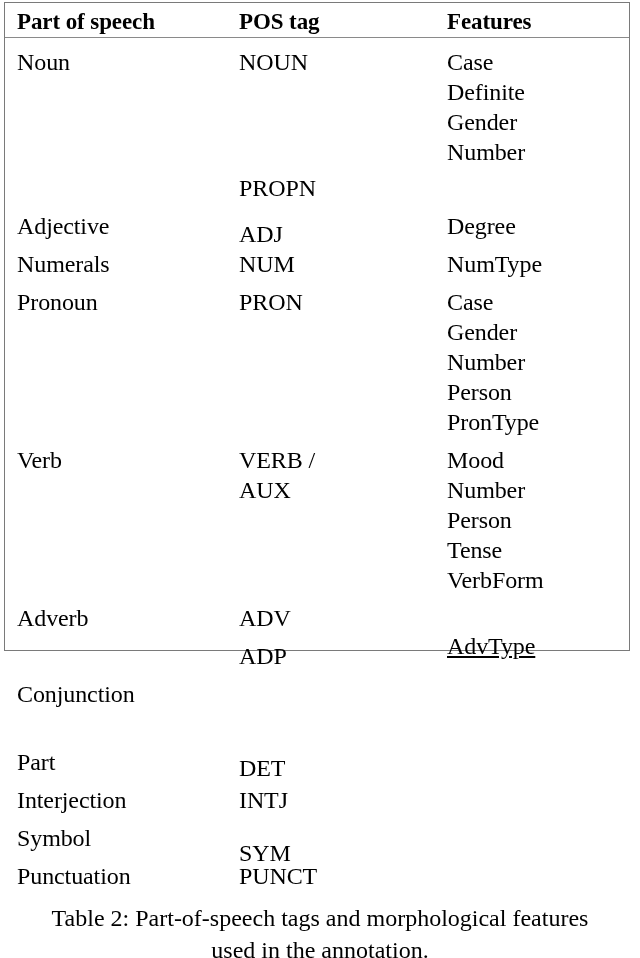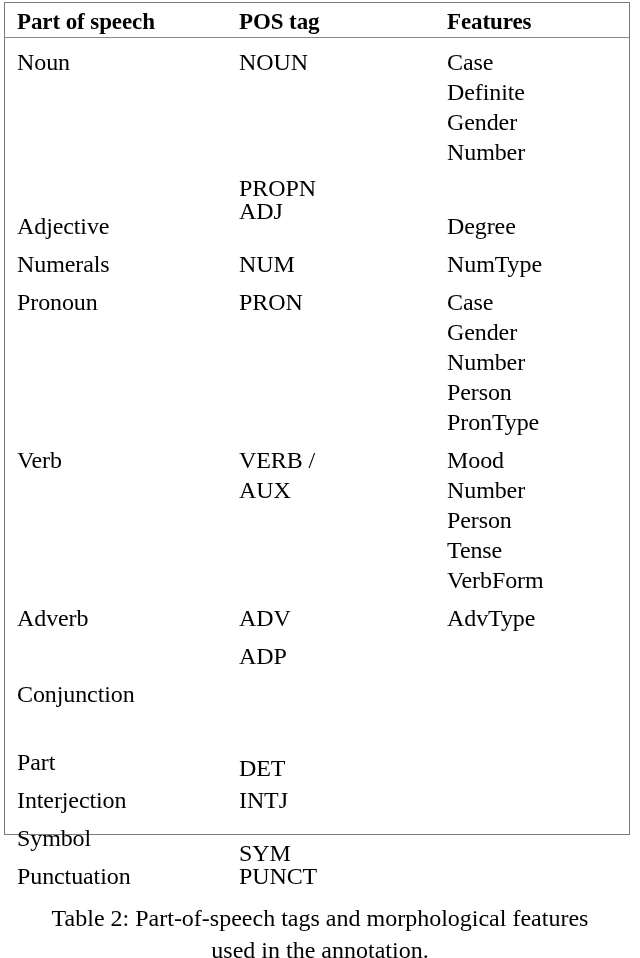--- a/index.html
+++ b/index.html
@@ -22,21 +22,21 @@
     height: 958px;
     background: #ffffff;
   }
 
   
   .table-wrap {
     position: absolute;
     left: 4px;
     top: 2px;
     width: 626px;
-    height: 833px;
+    height: 649px;
     border: 1px solid #7a7a7a;
     box-sizing: border-box;
     background: #ffffff;
   }
 
   .head-rule {
     position: absolute;
     left: 0;
     top: 34px;
     width: 100%;
@@ -91,39 +91,39 @@
     <div class="head-rule"></div>
 
     <div class="cell c1" style="top:44px;">Noun</div>
     <div class="cell c2" style="top:44px;">NOUN</div>
     <div class="cell c3 featlist" style="top:44px;"><span>Case</span><span>Definite</span><span>Gender</span><span>Number</span></div>
 
     <div class="cell c2" style="top:170px;">PROPN</div>
     <div class="cell c3 featlist" style="top:170px;"></div>
 
     <div class="cell c1" style="top:208px;">Adjective</div>
-    <div class="cell c2" style="top:193px;">ADJ</div>
+    <div class="cell c2" style="top:216px;">ADJ</div>
     <div class="cell c3 featlist" style="top:208px;"><span>Degree</span></div>
 
     <div class="cell c1" style="top:246px;">Numerals</div>
     <div class="cell c2" style="top:246px;">NUM</div>
     <div class="cell c3 featlist" style="top:246px;"><span>NumType</span></div>
 
     <div class="cell c1" style="top:284px;">Pronoun</div>
     <div class="cell c2" style="top:284px;">PRON</div>
     <div class="cell c3 featlist" style="top:284px;"><span>Case</span><span>Gender</span><span>Number</span><span>Person</span><span>PronType</span></div>
 
     <div class="cell c1" style="top:442px;">Verb</div>
     <div class="cell c2" style="top:442px;">VERB /
 AUX</div>
     <div class="cell c3 featlist" style="top:442px;"><span>Mood</span><span>Number</span><span>Person</span><span>Tense</span><span>VerbForm</span></div>
 
     <div class="cell c1" style="top:600px;">Adverb</div>
     <div class="cell c2" style="top:600px;">ADV</div>
-    <div class="cell c3 featlist" style="top:600px;"><span>AdvType</span></div>
+    <div class="cell c3 featlist" style="top:628px;text-decoration:underline;"><span>AdvType</span></div>
 
     <div class="cell c2" style="top:638px;">ADP</div>
     <div class="cell c3 featlist" style="top:638px;"></div>
 
     <div class="cell c1" style="top:676px;">Conjunction</div>
     <div class="cell c3 featlist" style="top:676px;"></div>
 
     <div class="cell c1" style="top:744px;">Part</div>
     <div class="cell c2" style="top:744px;margin-top:6px;">DET</div>
     <div class="cell c3 featlist" style="top:744px;"></div>

